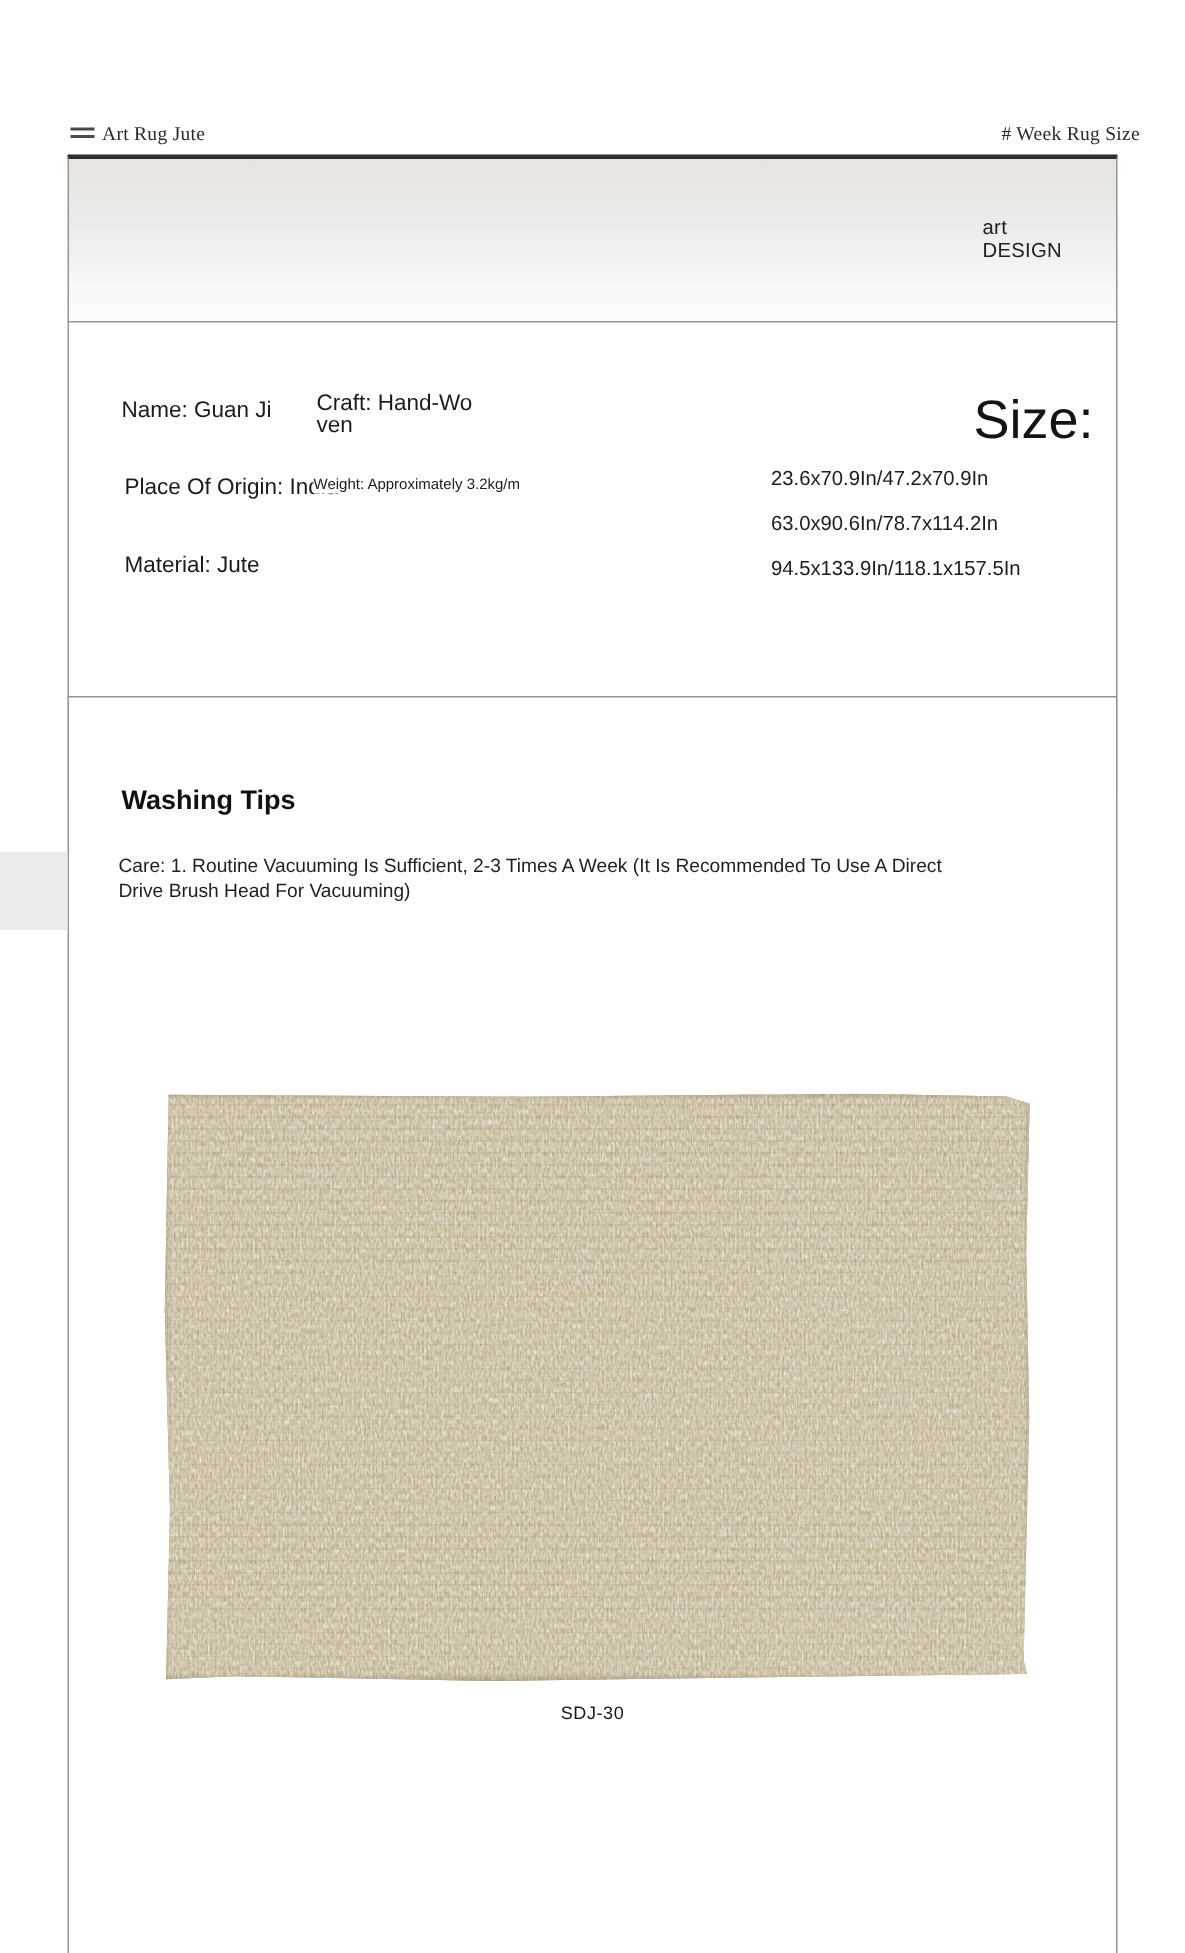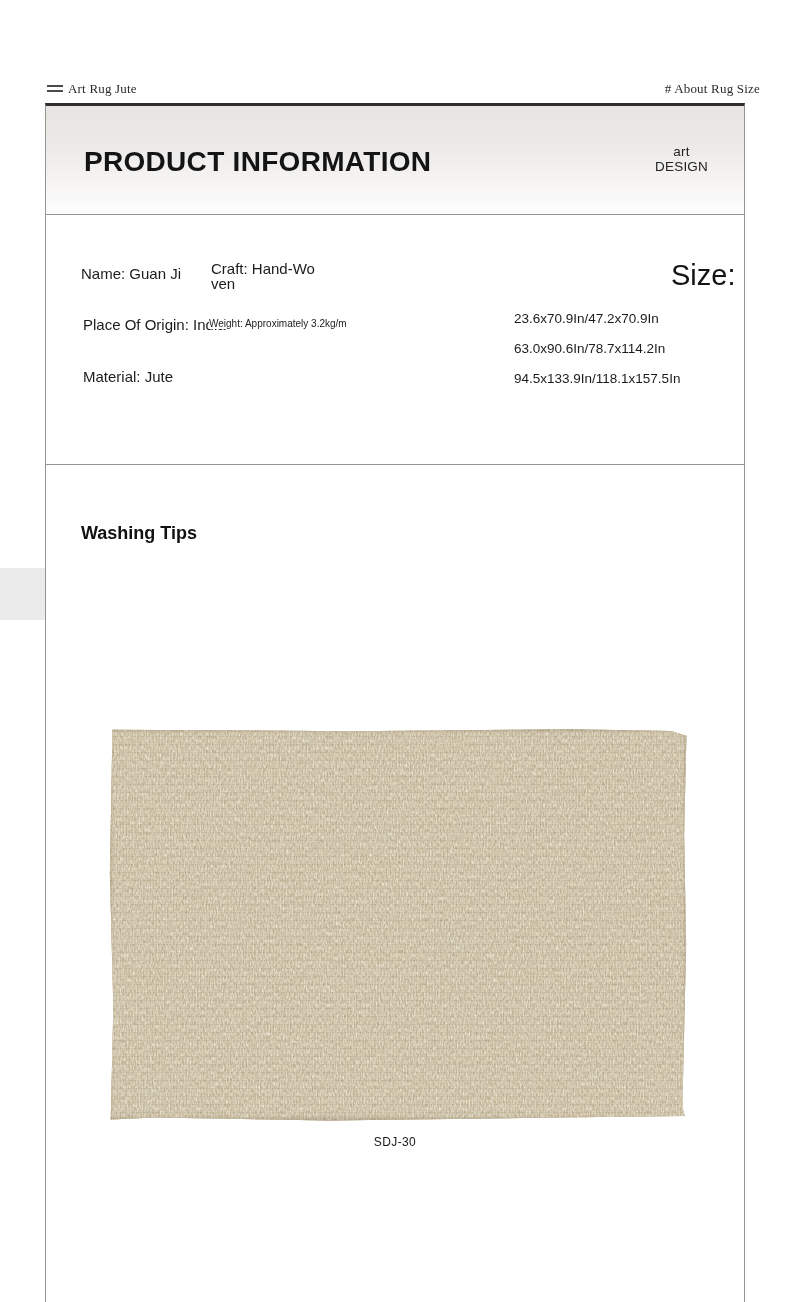--- a/index.html
+++ b/index.html
@@ -34,33 +34,33 @@
   }
   .product-box{top:214px;height:316px;background:#ffffff;}
   .washing-box{top:464px;height:964px;background:#ffffff;}
 
   .page-title{
     position:absolute;left:38px;top:40px;
     font-size:28px;font-weight:700;color:#141414;letter-spacing:.3px;
   }
   .logo{
     position:absolute;right:36px;top:38px;
-    text-align:center;font-size:13.5px;color:#222;line-height:15px;letter-spacing:.2px;
+    text-align:left;font-size:13.5px;color:#222;line-height:15px;letter-spacing:.2px;
   }
 
   
   .field{position:absolute;font-size:15px;color:#1c1c1c;background:#fff;}
   .f-name{left:35px;top:50px;}
   .f-craft{left:165px;top:46px;width:108px;word-break:break-all;line-height:15px;}
   .f-origin{left:37px;top:101px;}
   .f-weight{left:163px;top:103px;font-size:10px;}
   .f-material{left:37px;top:153px;}
   .size-label{
-    position:absolute;left:625px;top:44px;
-    font-size:29px;color:#141414;
+    position:absolute;left:603px;top:44px;
+    font-size:36px;color:#141414;
   }
   .size-item{position:absolute;left:444px;font-size:13.5px;color:#1c1c1c;margin-left:24px;}
   .s0{top:96px;}.s1{top:126px;}.s2{top:156px;}
 
   
   .wash-title{position:absolute;left:35px;top:58px;font-size:18px;font-weight:700;color:#111;}
   .care-text{
     position:absolute;left:33px;top:103px;width:574px;
     font-size:12.8px;line-height:17px;color:#1f1f1f;
   }
@@ -100,45 +100,45 @@
 </style>
 </head>
 <body>
 
 <div class="topbar">
   <div class="menu-icon">
     <span class="bar b1"></span>
     <span class="bar b2"></span>
   </div>
   <div class="brand">Art Rug Jute</div>
-  <div class="about-link"># About Rug Size</div>
+  <div class="about-link"># Week Rug Size</div>
 </div>
 
 <div class="box header-box">
-  <div class="page-title">PRODUCT INFORMATION</div>
   <div class="logo">
     <div>art</div>
     <div>DESIGN</div>
   </div>
 </div>
 
 <div class="box product-box">
   <div class="field f-name">Name: Guan Ji</div>
   <div class="field f-craft">Craft: Hand-Woven</div>
   <div class="field f-origin">Place Of Origin: India</div>
   <div class="field f-weight">Weight: Approximately 3.2kg/m</div>
   <div class="field f-material">Material: Jute</div>
   <div class="size-label">Size:</div>
   <div class="size-item s0">23.6x70.9In/47.2x70.9In</div>
   <div class="size-item s1">63.0x90.6In/78.7x114.2In</div>
   <div class="size-item s2">94.5x133.9In/118.1x157.5In</div>
 </div>
 
 <div class="box washing-box">
   <div class="wash-title">Washing Tips</div>
+  <div class="care-text">Care: 1. Routine Vacuuming Is Sufficient, 2-3 Times A Week (It Is Recommended To Use A Direct Drive Brush Head For Vacuuming)</div>
 
   <div class="rug">
     <svg viewBox="0 0 578 392" preserveAspectRatio="none">
       <defs>
         <filter id="juteBands" x="-5%" y="-5%" width="110%" height="110%">
           <feTurbulence type="fractalNoise" baseFrequency="0.013 0.06" numOctaves="2" seed="8"></feTurbulence>
           <feColorMatrix type="matrix" values="0 0 0 0 0.56  0 0 0 0 0.50  0 0 0 0 0.37  0 0 0.85 0 -0.28"></feColorMatrix>
         </filter>
         <filter id="juteDark" x="-5%" y="-5%" width="110%" height="110%">
           <feTurbulence type="fractalNoise" baseFrequency="0.85 0.33" numOctaves="3" seed="11"></feTurbulence>

